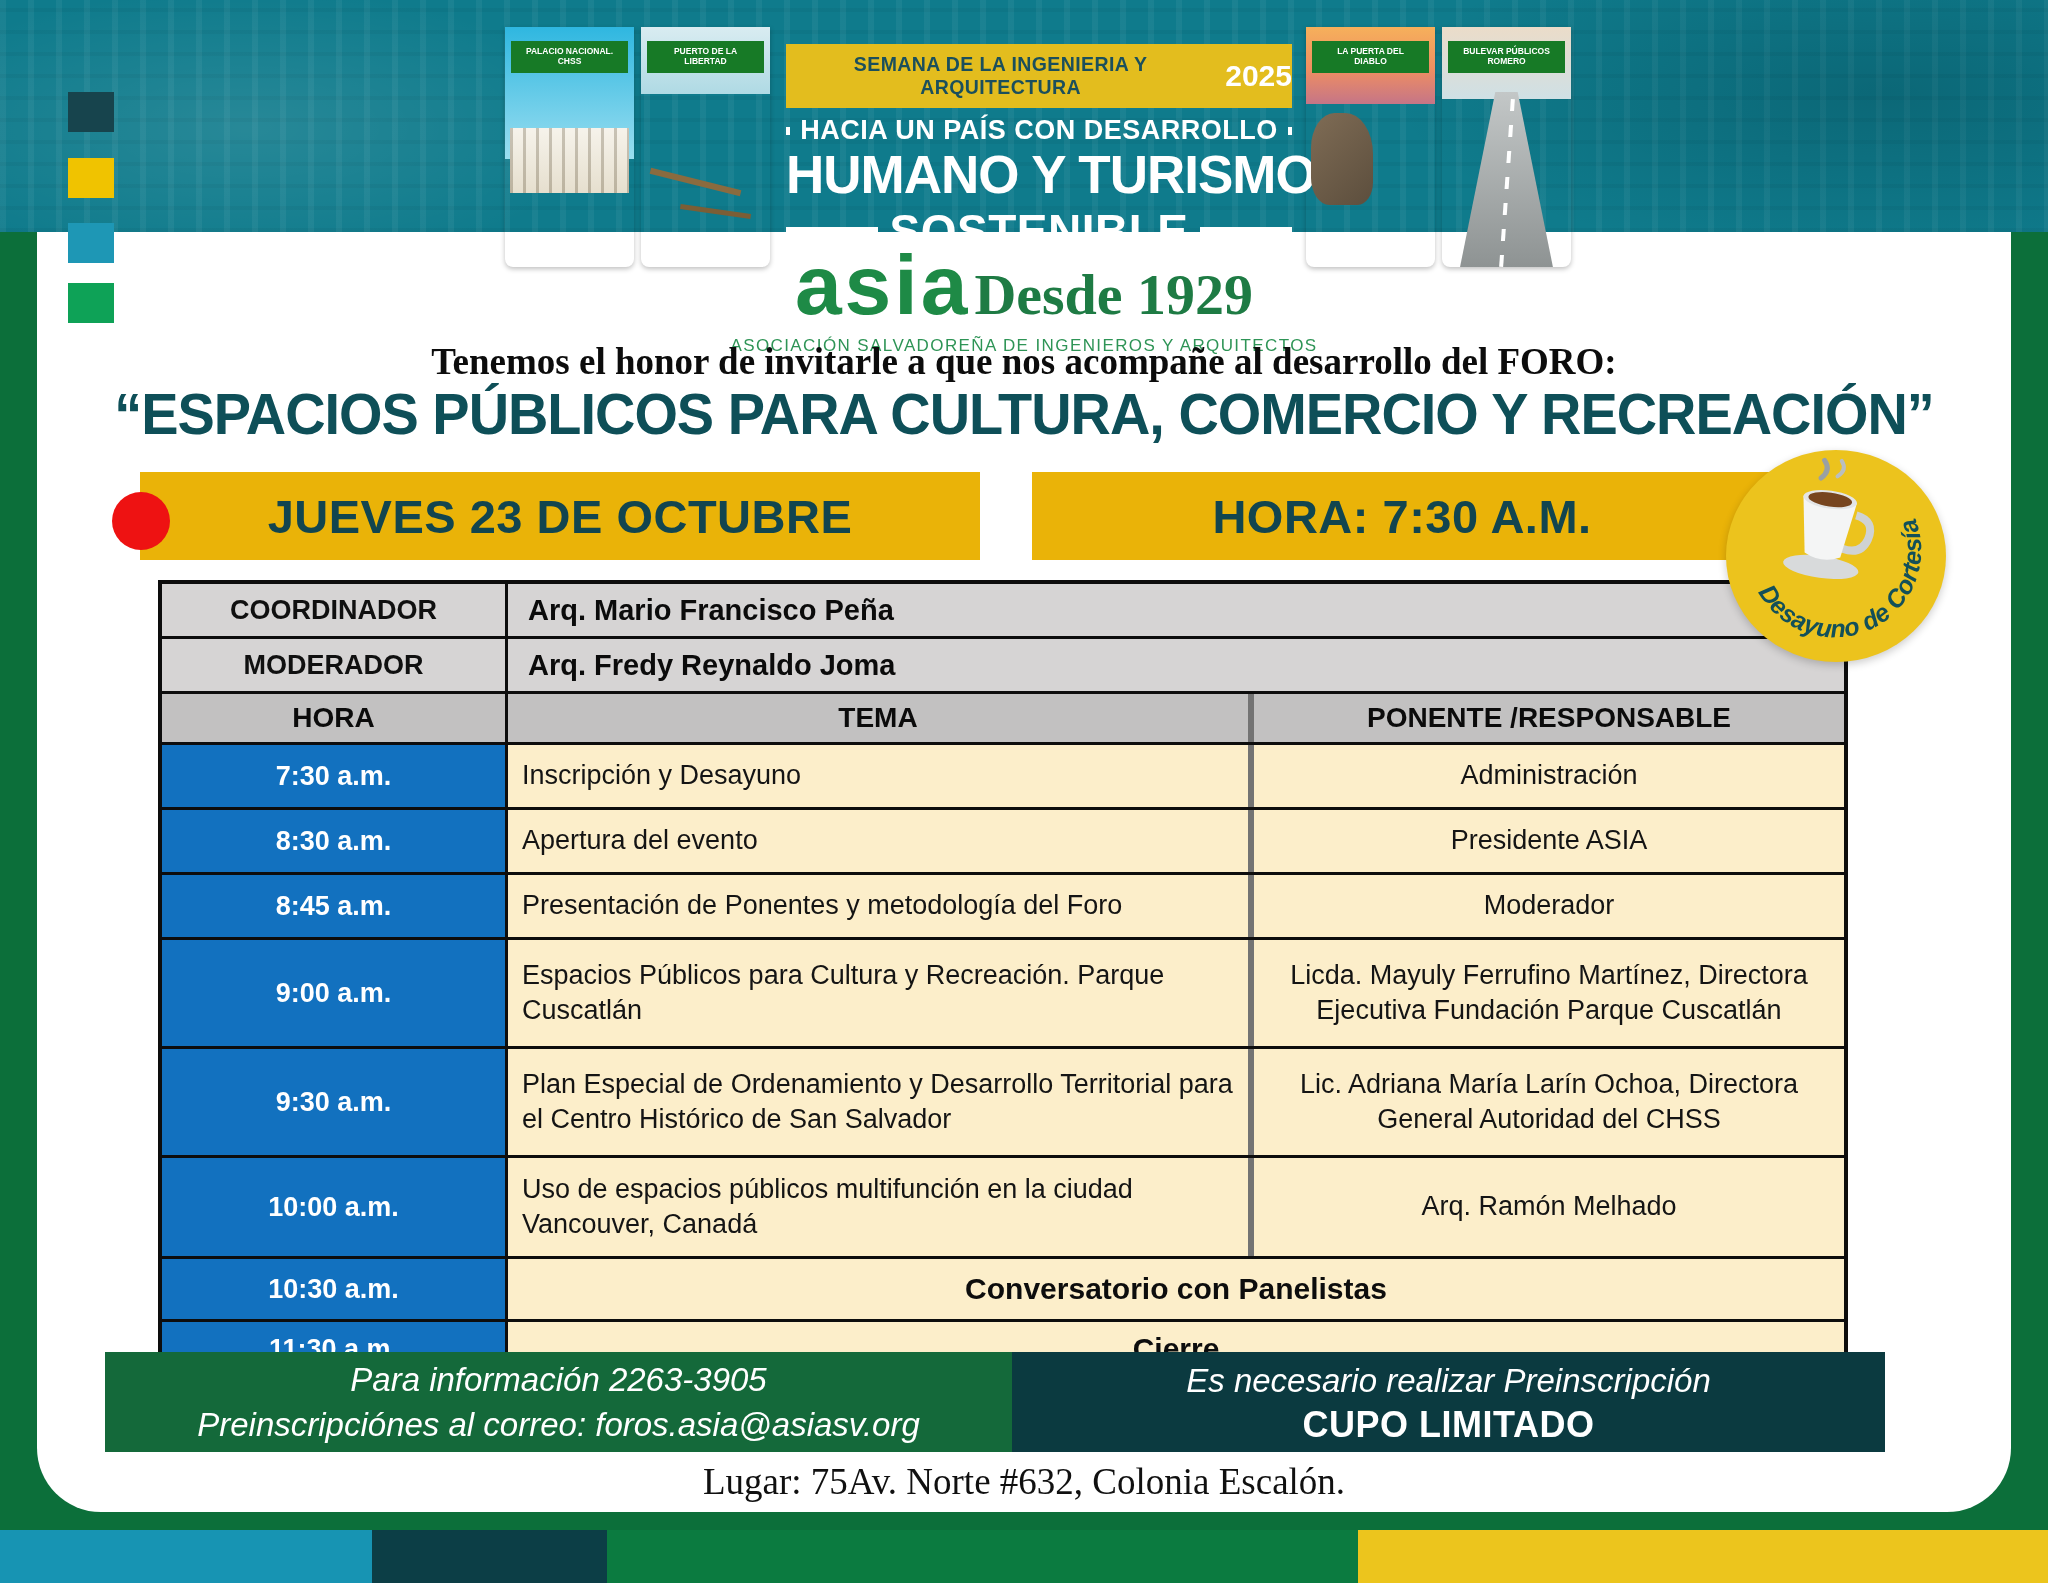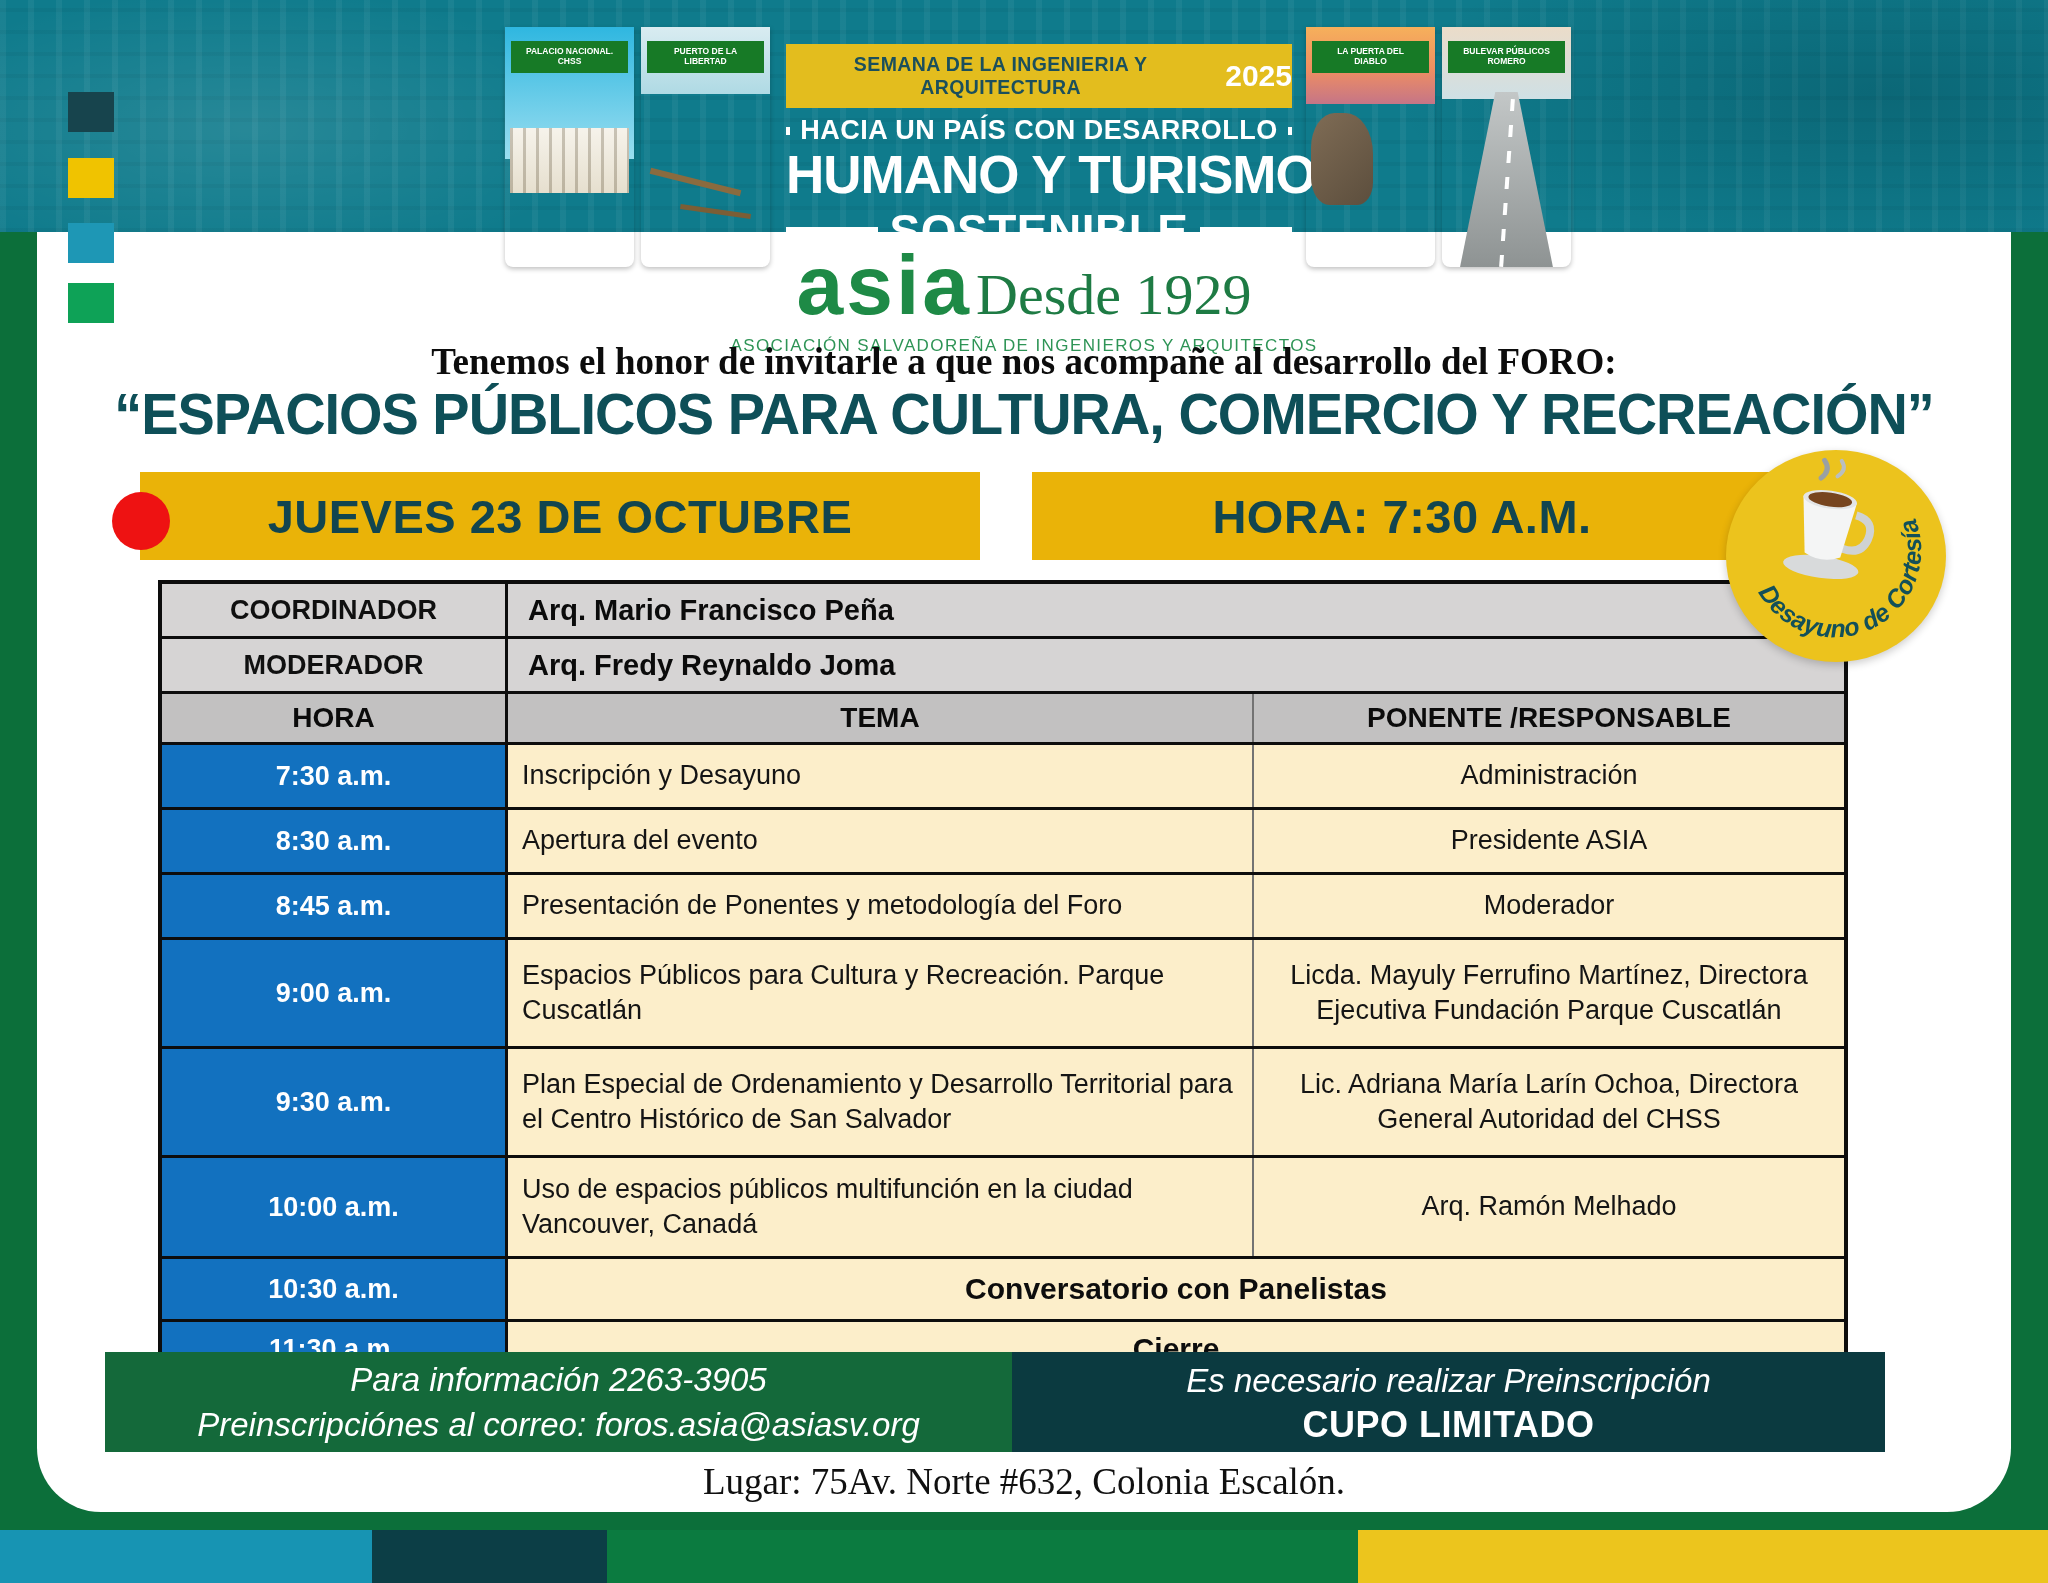--- a/index.html
+++ b/index.html
@@ -71,21 +71,21 @@
   .c4 .sky{top:0;height:30%;background:linear-gradient(#EBDCC9,#CFE0E5);}
   .c4 .grn{bottom:0;height:74%;position:absolute;background:linear-gradient(#6B8A4E,#3E5C31);}
   .c4 .road{position:absolute;top:27%;left:14%;width:72%;height:73%;
       background:linear-gradient(#C3C7C7,#8E9393);clip-path:polygon(38% 0,62% 0,100% 100%,0 100%);}
   .c4 .lane{position:absolute;top:30%;left:49%;width:4px;height:70%;
       background:repeating-linear-gradient(#fff 0 12px,transparent 12px 26px);transform:rotate(4deg);}
 
   
   .logo{position:absolute;left:37px;top:243px;width:1974px;text-align:center;line-height:1;}
   .logo .word{font-size:84px;font-weight:800;color:#1E8A46;letter-spacing:3px;}
-  .logo .since{font-family:"Liberation Serif",serif;font-size:58px;color:#1E7B44;margin-left:4px;}
+  .logo .since{font-family:"Liberation Serif",serif;font-size:58px;color:#1E7B44;margin-left:4px;font-weight:bold;}
   .logo .cap{margin-top:10px;font-size:17px;letter-spacing:1.4px;color:#2E9456;}
 
   
   .intro{position:absolute;left:37px;top:340px;width:1974px;text-align:center;
          font-family:"Liberation Serif",serif;font-weight:700;font-size:37px;color:#0c0c0c;}
   .title{position:absolute;left:0;top:381px;width:2048px;text-align:center;
          font-size:57px;font-weight:800;color:#0E4F58;letter-spacing:-1px;transform:scaleX(.98);}
 
   
   .reddot{position:absolute;left:112px;top:492px;width:58px;height:58px;border-radius:50%;background:#EE1212;z-index:5;}
@@ -98,21 +98,21 @@
   .badge{position:absolute;left:1726px;top:450px;width:220px;height:212px;z-index:6;}
   .badge .circ{position:absolute;inset:0;border-radius:50%;background:#ECC31D;box-shadow:0 3px 8px rgba(0,0,0,.2);}
   .badge svg{position:absolute;inset:0;}
 
   
   .tbl{position:absolute;left:158px;top:580px;width:1682px;border:4px solid #0D0D0D;background:#FCEECA;}
   .row{display:flex;border-bottom:3px solid #0D0D0D;}
   .row:last-child{border-bottom:none;}
   .cell{display:flex;align-items:center;box-sizing:border-box;}
   .cL{width:346px;border-right:3px solid #0D0D0D;justify-content:center;text-align:center;}
-  .cM{width:746px;border-right:2px solid #737373;padding:6px 10px 6px 14px;}
+  .cM{width:746px;border-right:6px solid #737373;padding:6px 10px 6px 14px;}
   .cR{flex:1;justify-content:center;text-align:center;padding:6px 12px;}
   .cSpan{flex:1;justify-content:center;text-align:center;font-weight:700;font-size:30px;color:#0d0d0d;}
   .rInfo{height:52px;background:#D6D4D4;}
   .rInfo .cL{font-weight:700;font-size:27px;color:#101010;}
   .rInfo .cM{font-weight:700;font-size:29px;color:#0b0b0b;border-right:none;padding-left:20px;}
   .rHead{height:48px;background:#C2C1C1;font-weight:700;font-size:28px;color:#0b0b0b;}
   .rHead .cM{justify-content:center;padding:0;}
   .rData .cL{background:#1271BF;color:#fff;font-weight:700;font-size:27px;}
   .rData .cM,.rData .cR{background:#FCEECA;font-size:27px;color:#141414;line-height:1.3;}
   .h60{height:62px}.h104{height:106px}.h96{height:98px}.h58{height:60px}.h52{height:54px}

